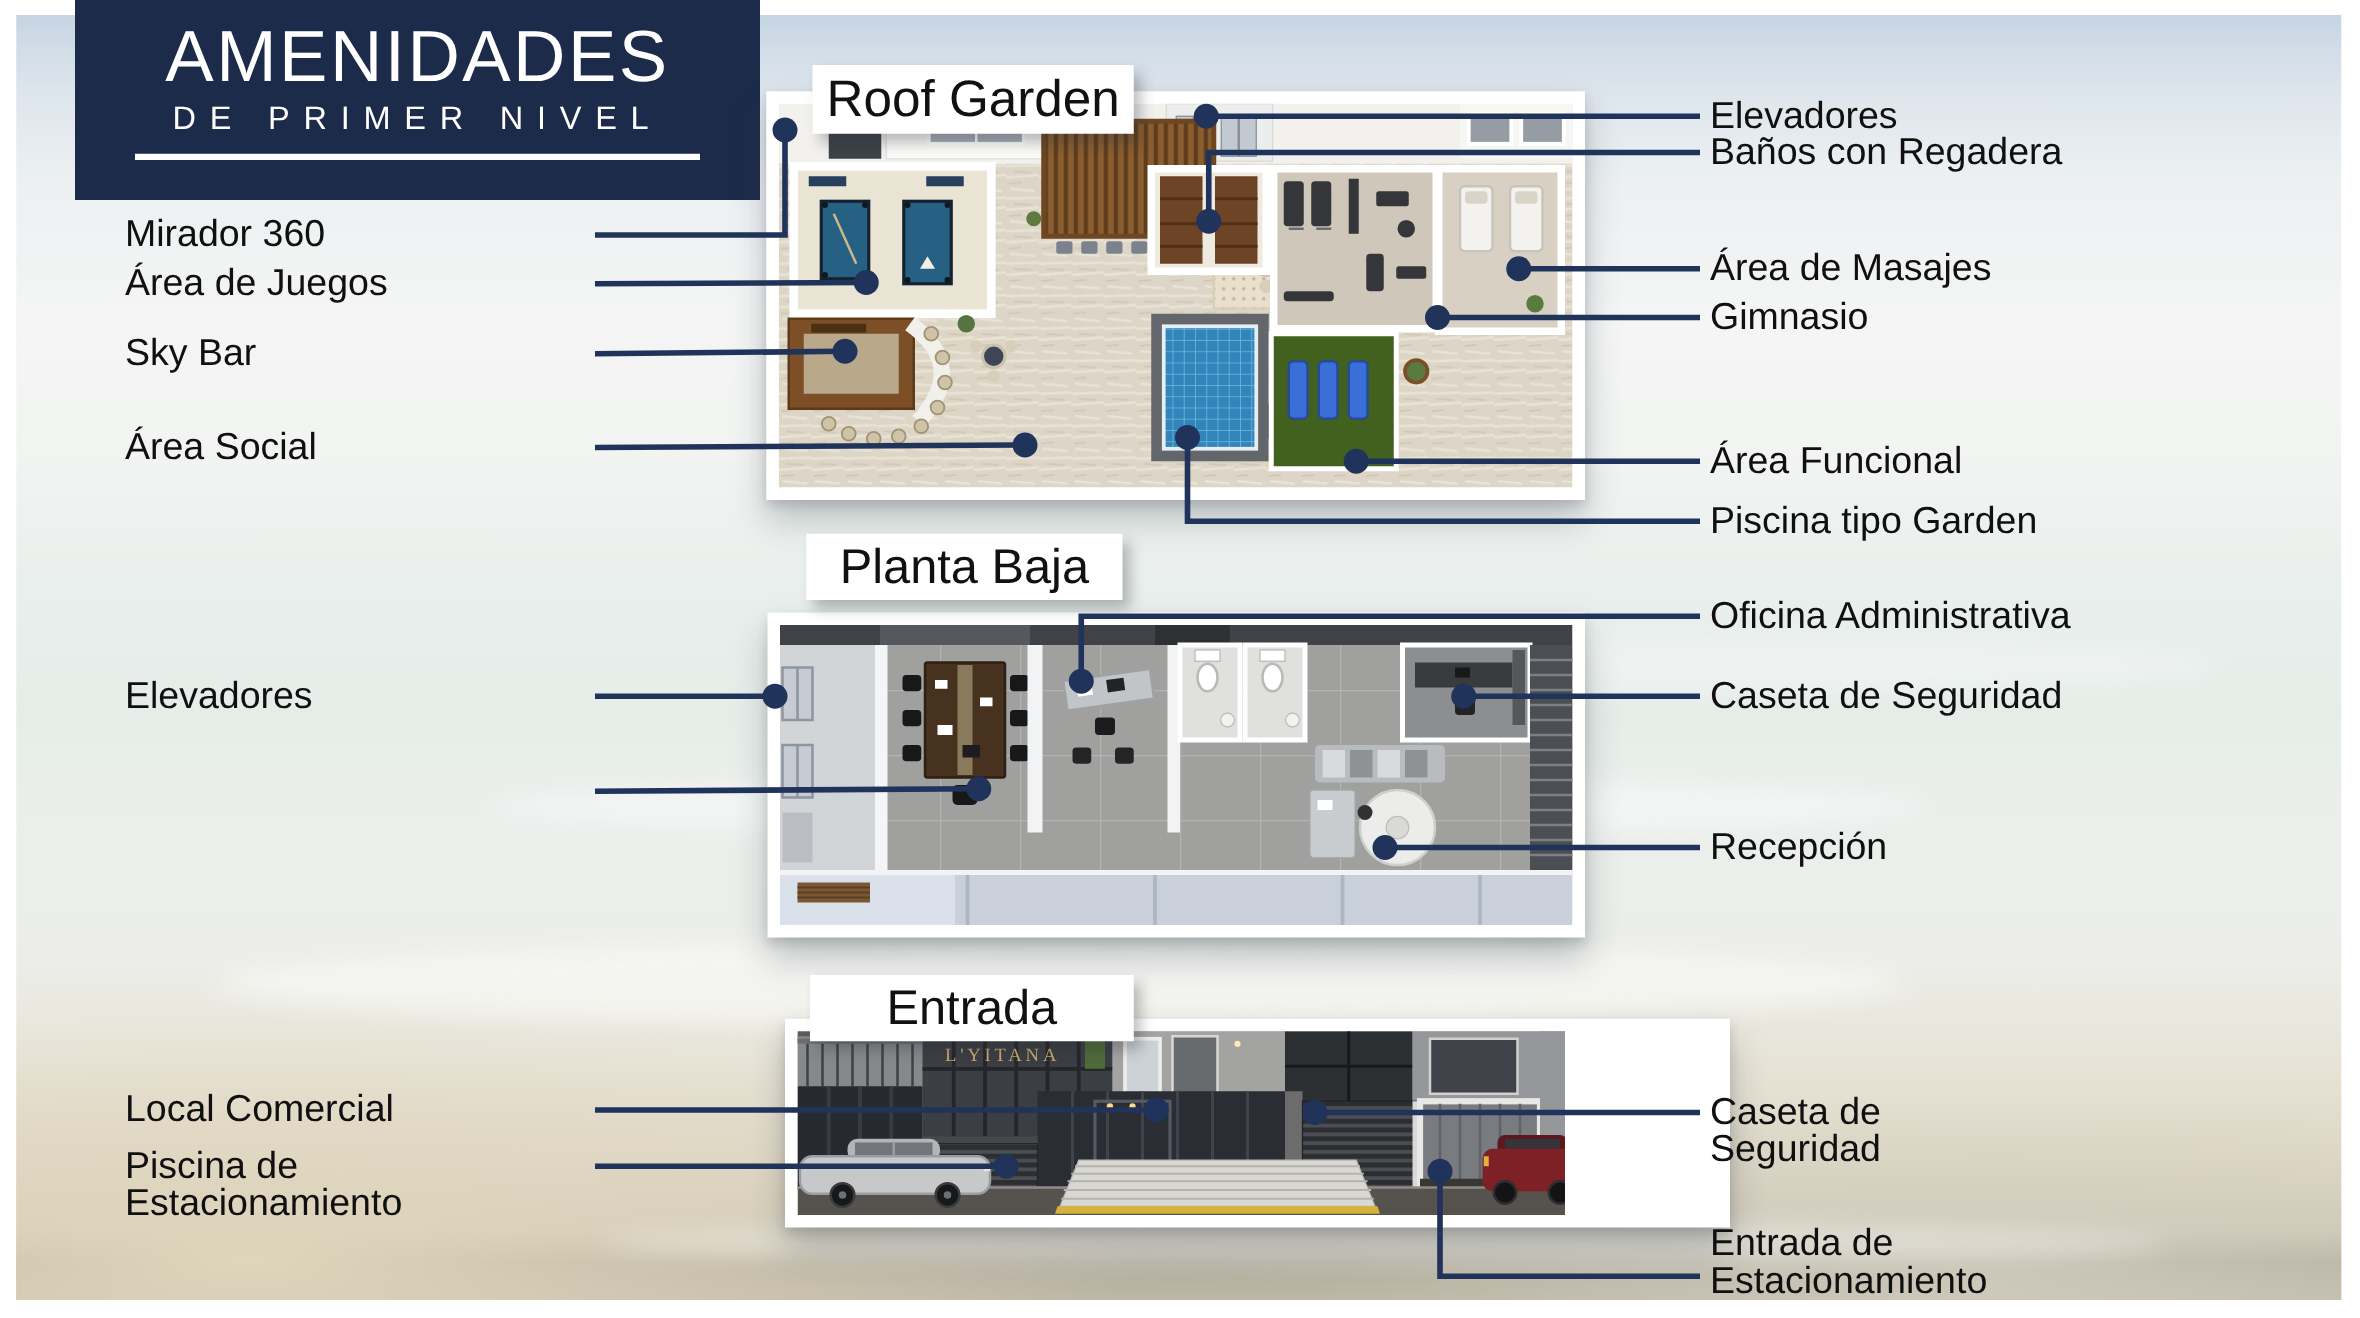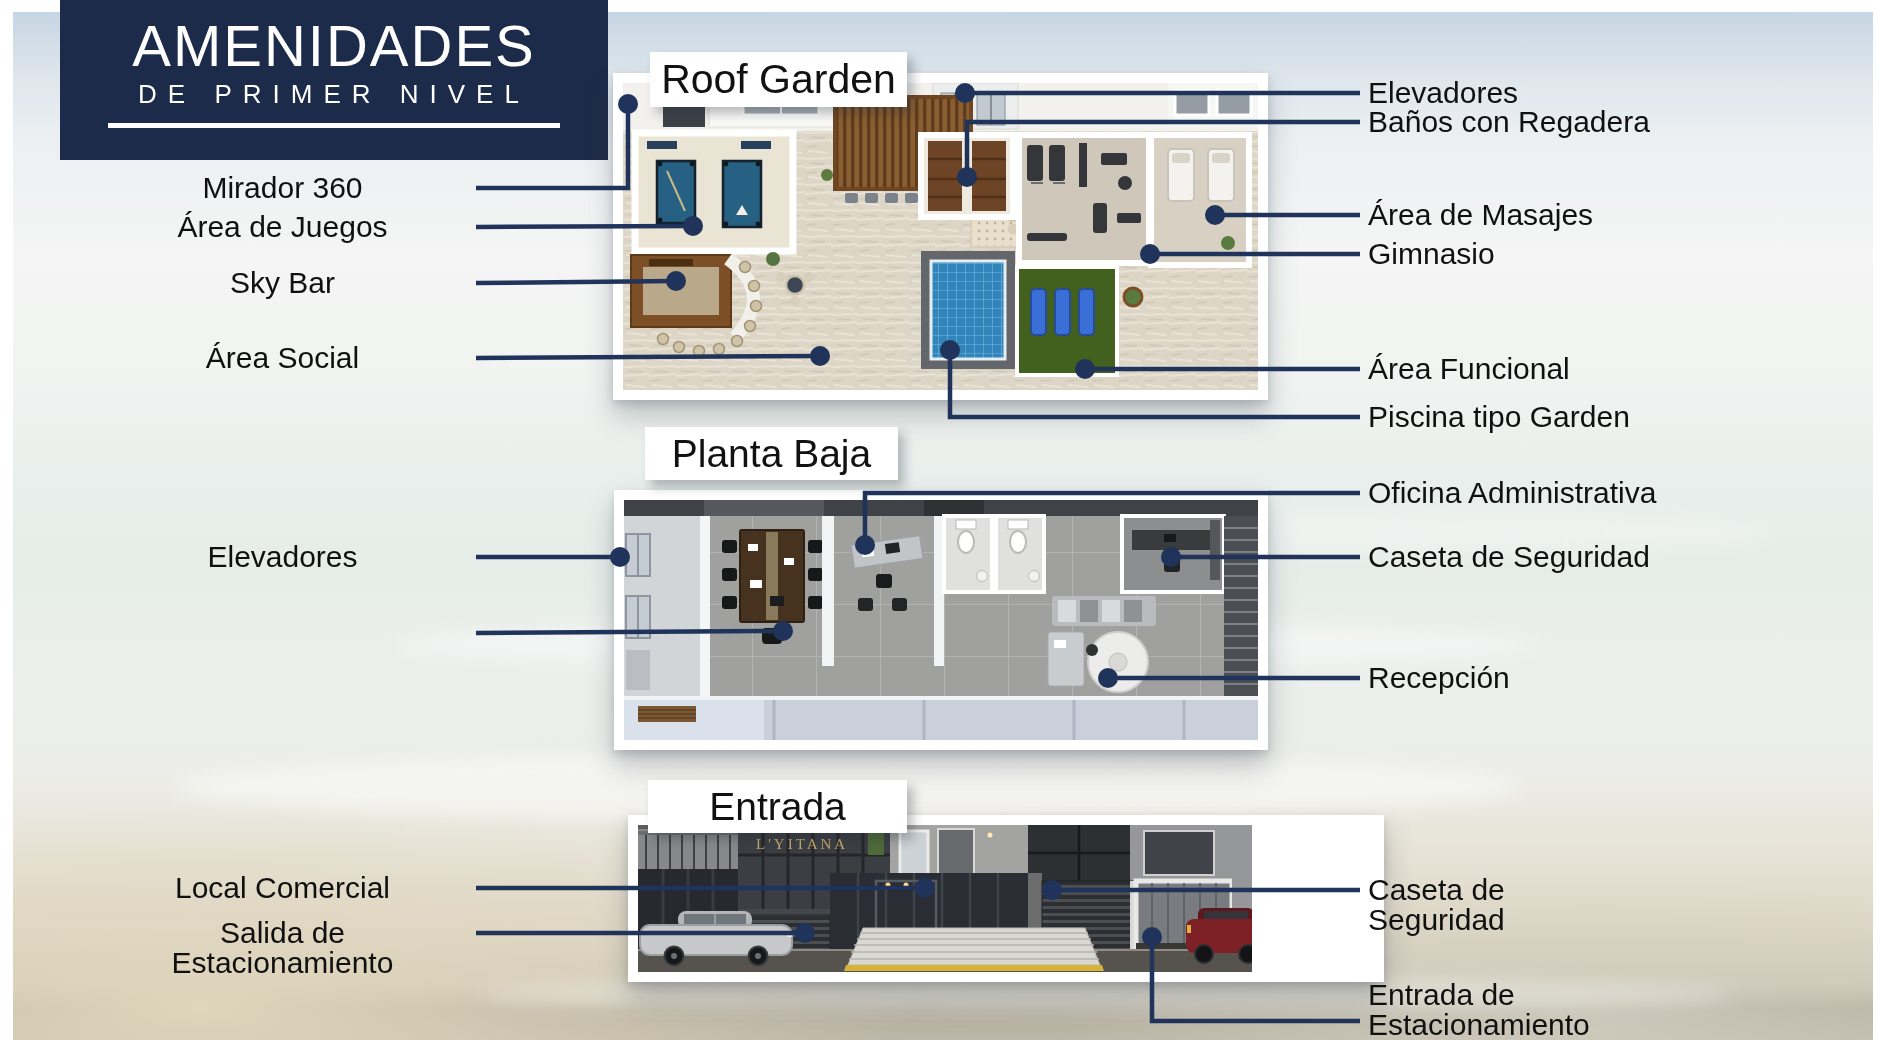--- a/index.html
+++ b/index.html
@@ -33,21 +33,21 @@
   .panel.pb{left:614px;top:490px;width:654px;height:260px;}
   .panel.en{left:628px;top:815px;width:756px;height:167px;}
 
   .plan-title{position:absolute;background:#ffffff;color:#111111;text-align:center;
     box-shadow:6px 7px 10px rgba(40,45,55,.30);z-index:30;box-sizing:border-box;}
   .plan-title.rg{left:650px;top:52px;width:257px;height:55px;font-size:41px;line-height:55px;}
   .plan-title.pb{left:645px;top:427px;width:253px;height:53px;font-size:39px;line-height:53px;}
   .plan-title.en{left:648px;top:780px;width:259px;height:53px;font-size:39px;line-height:53px;}
 
   .callout{position:absolute;color:#101010;font-size:30px;line-height:30px;z-index:40;white-space:nowrap;}
-  .callout.left{width:365px;left:100px;text-align:center;}
+  .callout.left{width:365px;left:100px;text-align:left;}
   .callout.right{left:1368px;text-align:left;}
   .callout .ln{display:block;}
 
   #leaders{position:absolute;left:0;top:0;z-index:35;}
   #leaders polyline{fill:none;stroke:#20335b;stroke-width:4.5px;}
   #leaders circle{fill:#20335b;}
 </style>
 </head>
 <body>
 
@@ -492,21 +492,21 @@
       </g>
   </svg>
 
   <div class="callout left" style="top:173px;">Mirador 360</div>
   <div class="callout left" style="top:212px;">Área de Juegos</div>
   <div class="callout left" style="top:268px;">Sky Bar</div>
   <div class="callout left" style="top:343px;">Área Social</div>
   <div class="callout left" style="top:542px;">Elevadores</div>
   <div class="callout left" style="top:873px;">Local Comercial</div>
   <div class="callout left" style="top:918px;">
-    <span class="ln">Salida de</span>
+    <span class="ln">Piscina de</span>
     <span class="ln">Estacionamiento</span>
   </div>
 
   <div class="callout right" style="top:78px;">Elevadores</div>
   <div class="callout right" style="top:107px;text-align:right;">Baños con Regadera</div>
   <div class="callout right" style="top:200px;">Área de Masajes</div>
   <div class="callout right" style="top:239px;">Gimnasio</div>
   <div class="callout right" style="top:354px;">Área Funcional</div>
   <div class="callout right" style="top:402px;">Piscina tipo Garden</div>
   <div class="callout right" style="top:478px;">Oficina Administrativa</div>

